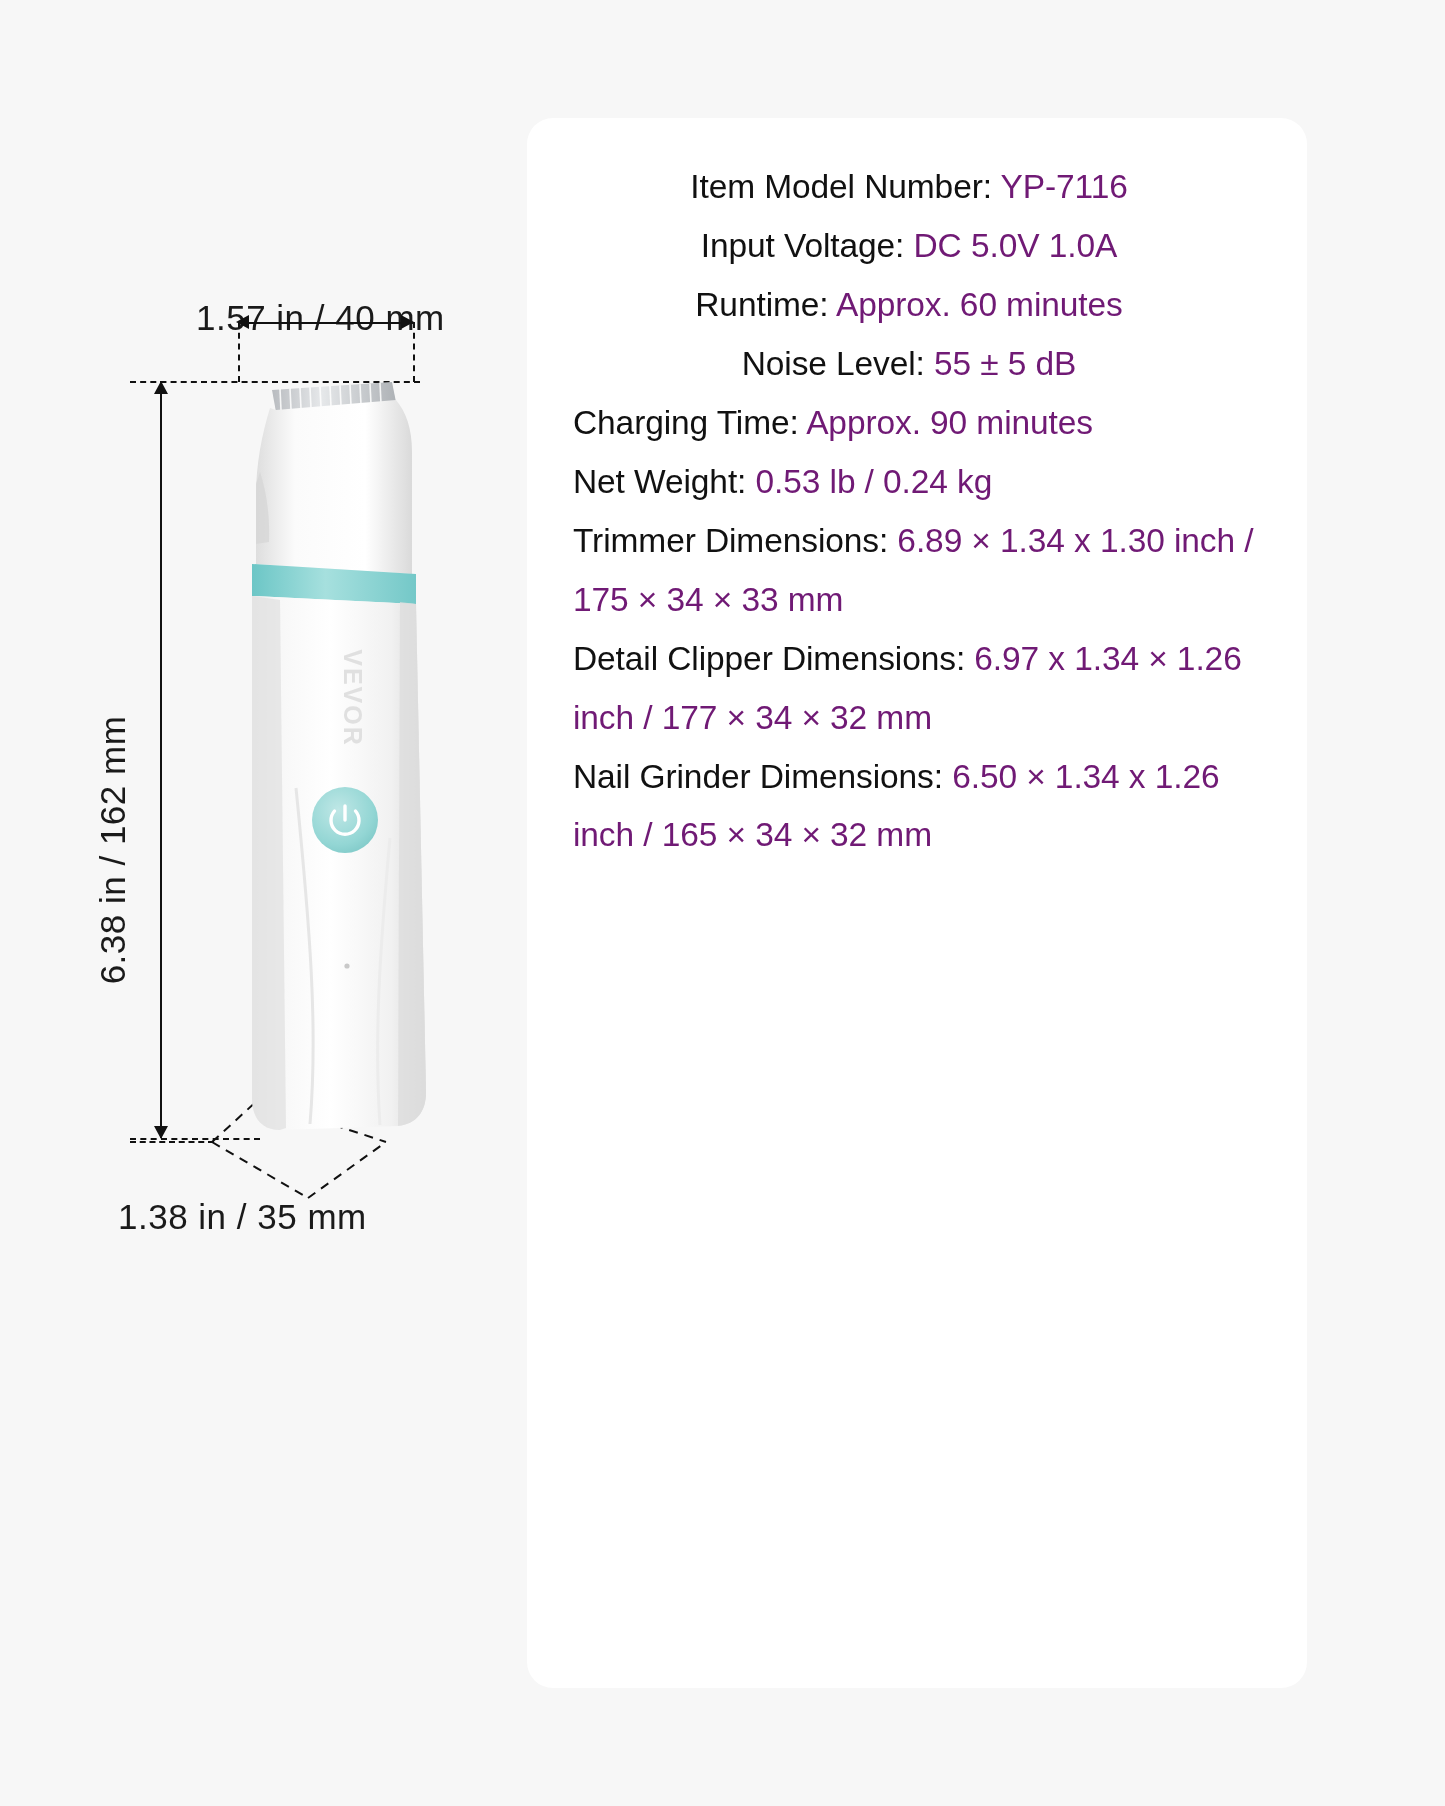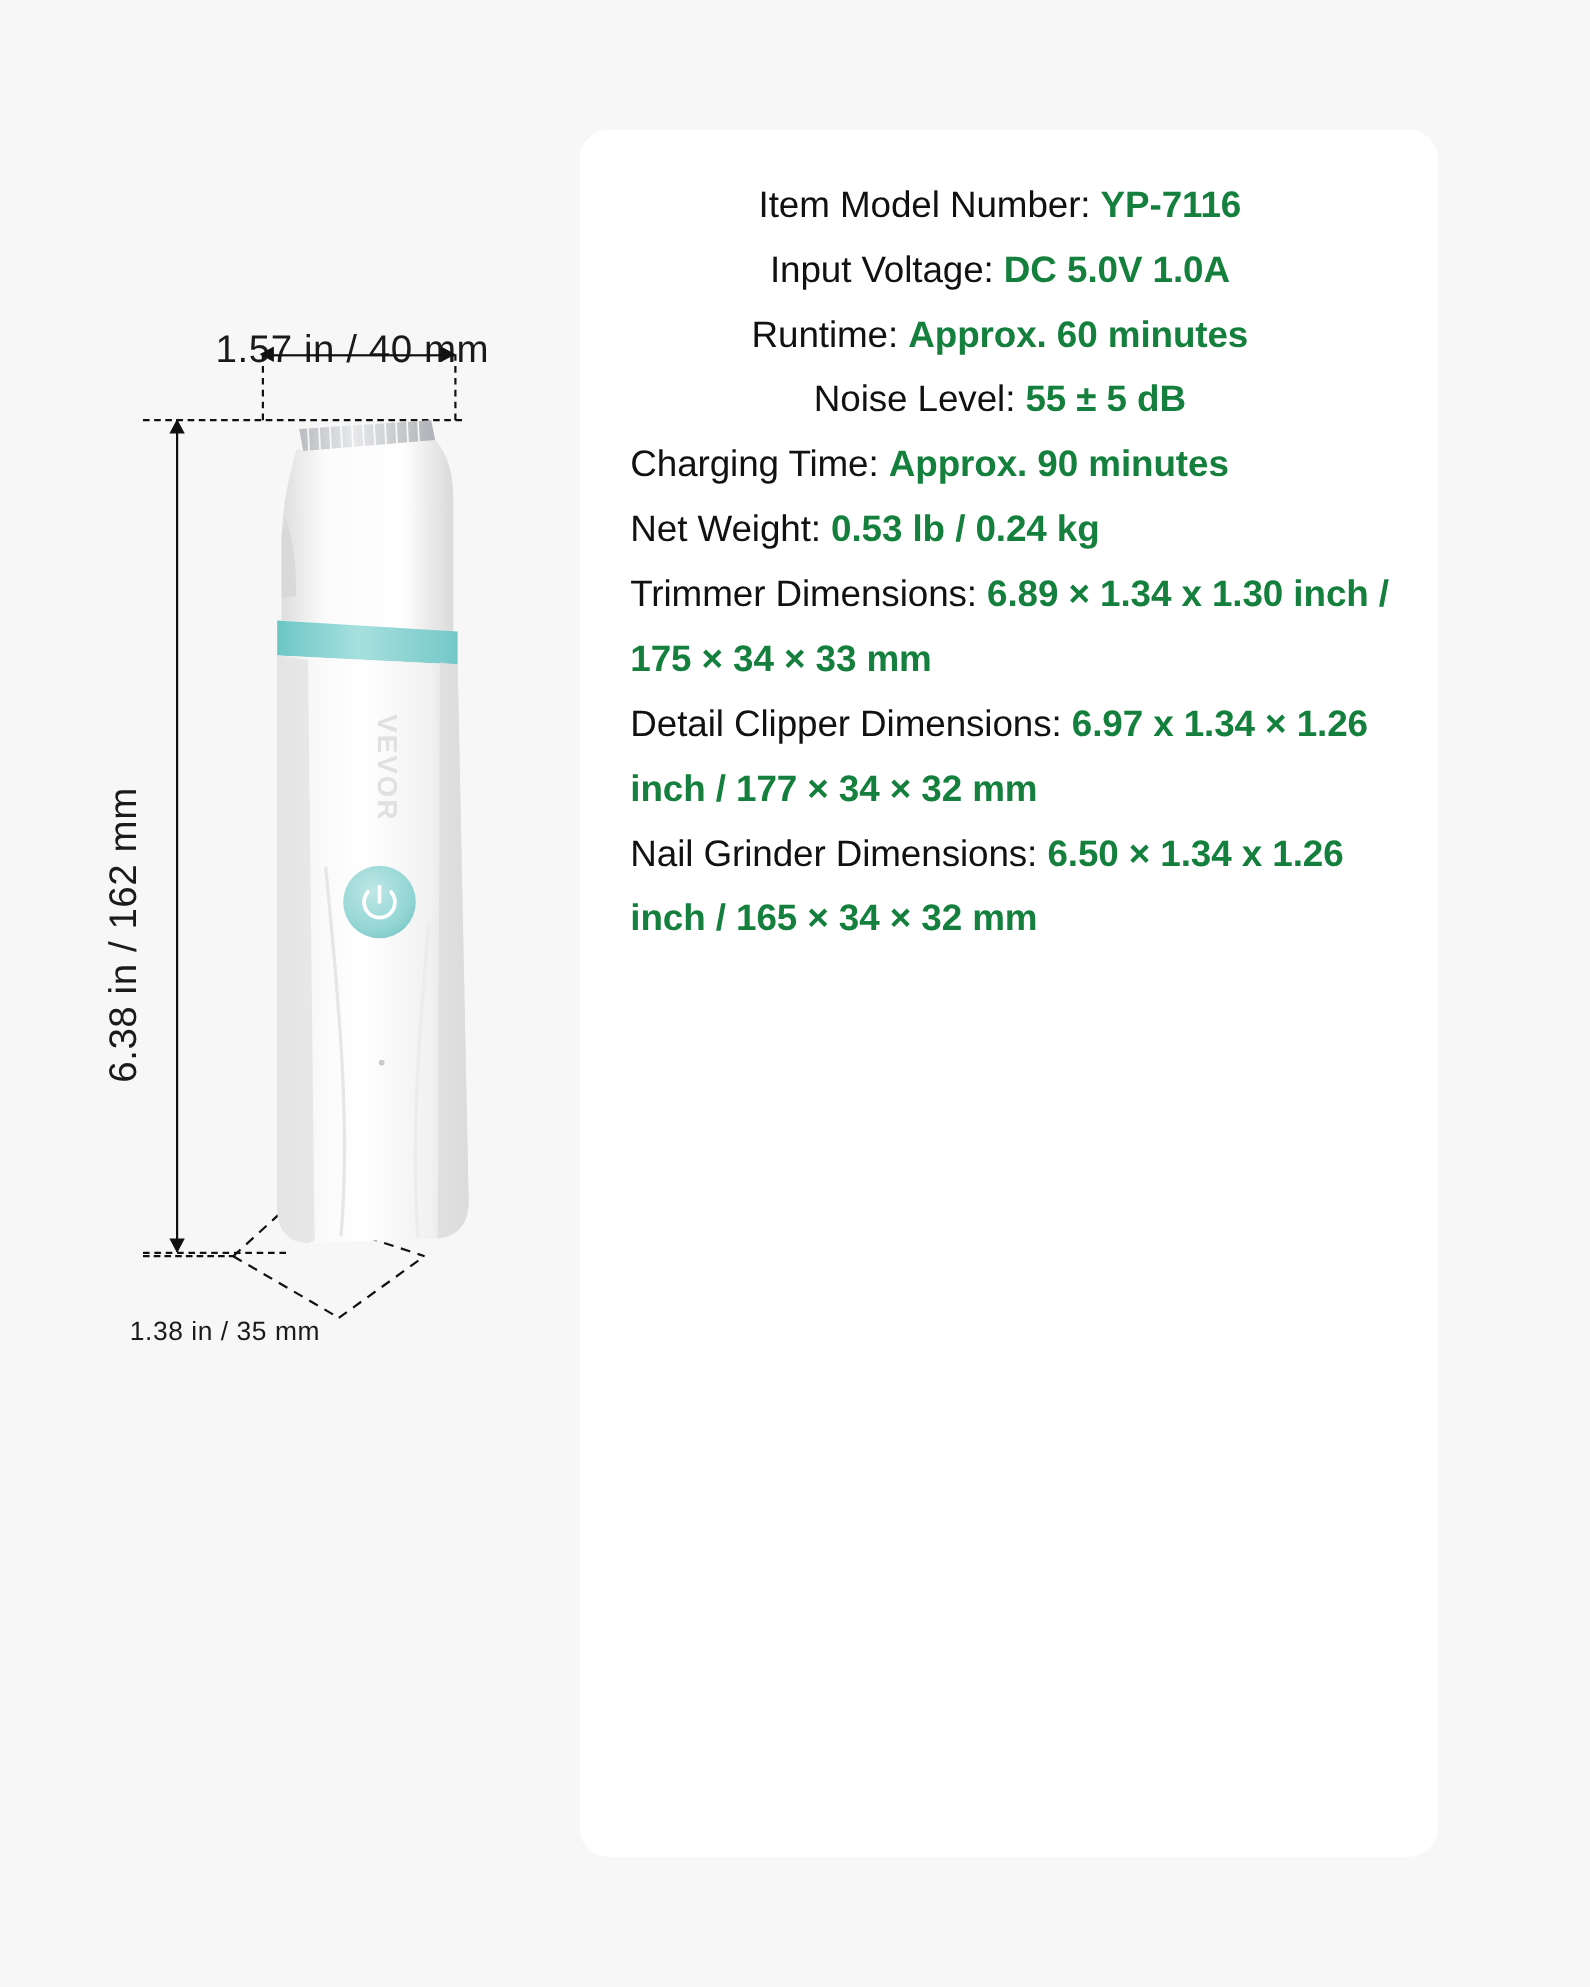--- a/index.html
+++ b/index.html
@@ -38,21 +38,21 @@
     color: #1a1a1a;
     letter-spacing: 0.5px;
     white-space: nowrap;
     margin-top: 42px;
   }
 
   .dim-bottom-label {
     position: absolute;
     left: 118px;
     top: 1197px;
-    font-size: 24px;
+    font-size: 35px;
     color: #1a1a1a;
     letter-spacing: 0.5px;
     white-space: nowrap;
   }
 
   .dim-left-label {
     position: absolute;
     left: -52px;
     top: 830px;
     width: 330px;
@@ -139,22 +139,22 @@
   }
 
   .spec-row {
     font-size: 33.5px;
     line-height: 1.76;
     color: #111111;
     font-weight: 400;
     letter-spacing: -0.1px;
   }
   .spec-row .val {
-    color: #15803d;
-    font-weight: bold;
+    color: #701a75;
+    font-weight: normal;
   }
   .spec-row.center {
     text-align: center;
   }
   .spec-row.indent-1 { padding-left: 18px; }
 </style>
 </head>
 <body>
 
 <div class="page">

